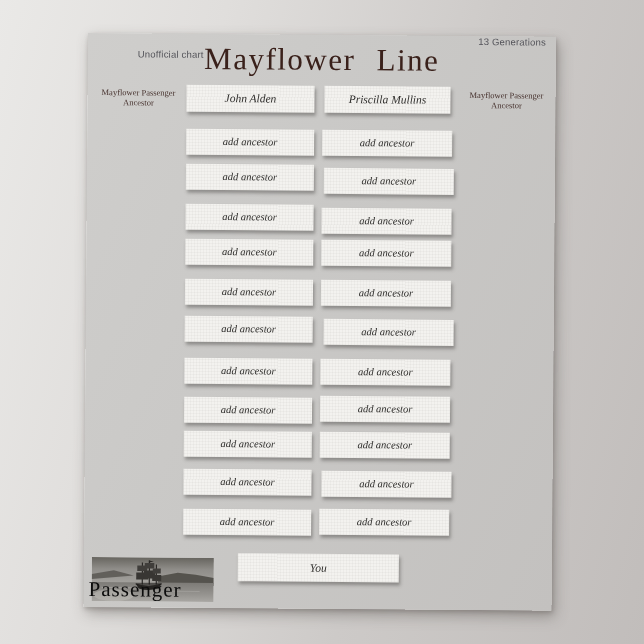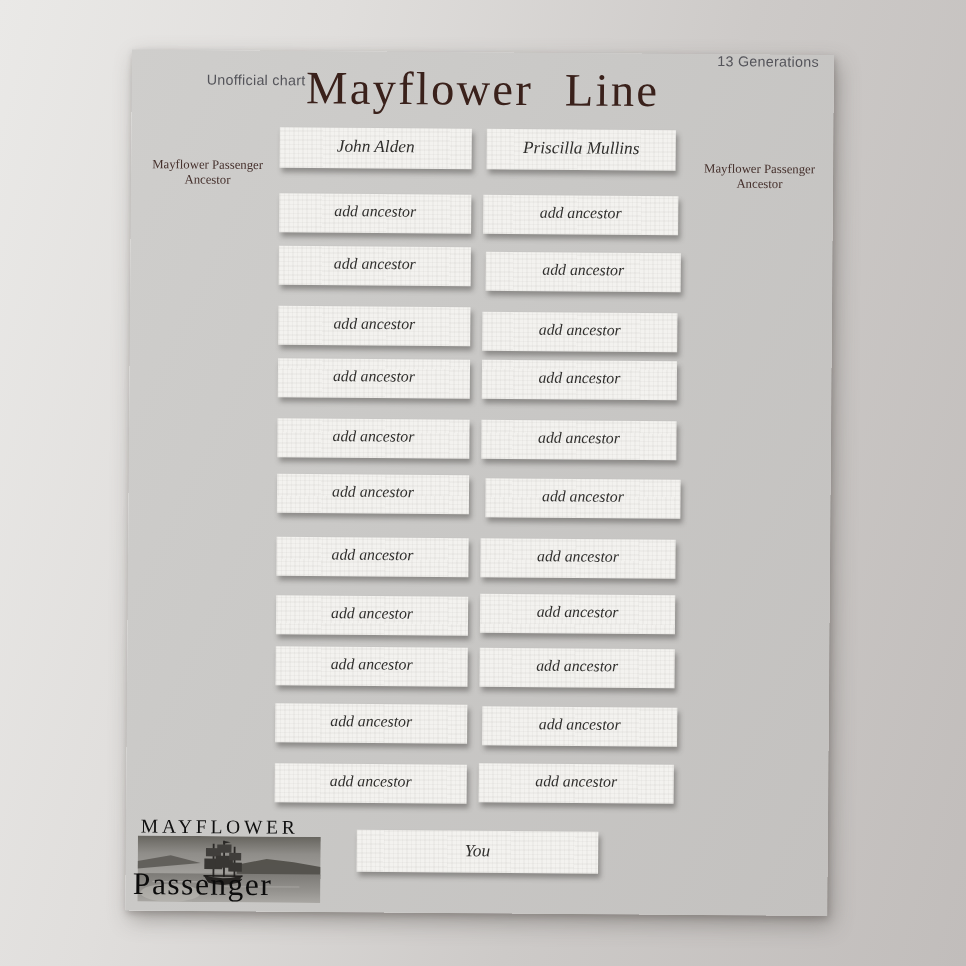--- a/index.html
+++ b/index.html
@@ -13,21 +13,21 @@
     box-shadow:3px 6px 14px rgba(96,90,86,.45),1px 2px 4px rgba(96,90,86,.35);}
 
   
   .note{position:absolute;font-family:"Liberation Sans",sans-serif;font-size:9.5px;
     color:#54545a;letter-spacing:.2px;}
   .note-left{left:17px;top:15px;margin-left:33px;}
   .note-right{top:0;right:10px;}
   .title{position:absolute;left:0;right:0;top:7px;text-align:center;
     font-size:31px;color:#3a211b;letter-spacing:1.5px;word-spacing:12px;font-weight:500;}
 
-  .side-label{position:absolute;top:71px;width:86px;text-align:center;
+  .side-label{position:absolute;top:54px;width:86px;text-align:center;
     font-size:8.5px;line-height:10px;color:#45302c;}
   .side-label.left{left:8px;}
   .side-label.right{left:376px;}
 
   
   .fbox{position:absolute;height:26px;line-height:26px;text-align:center;
     font-style:italic;font-size:10.5px;color:#2f2e2c;
     background-color:#f3f2ef;
     background-image:
       repeating-linear-gradient(0deg,rgba(120,115,110,.05) 0 1px,transparent 1px 3px),
@@ -138,21 +138,20 @@
     </div>
     <div class="grow">
       <div class="fbox col-l">add ancestor</div>
       <div class="fbox col-r">add ancestor</div>
     </div>
   </div>
 
   <div class="fbox you-box">You</div>
 
   <div class="logo">
-    <div class="word-top">MAYFLOWER</div>
     <svg class="ship" viewBox="0 0 122 44">
       <defs>
         <linearGradient id="sky" x1="0" y1="0" x2="0" y2="1">
           <stop offset="0" stop-color="#67655f"></stop>
           <stop offset="0.45" stop-color="#8f8d89"></stop>
           <stop offset="1" stop-color="#a3a19d"></stop>
         </linearGradient>
         <linearGradient id="water" x1="0" y1="0" x2="0" y2="1">
           <stop offset="0" stop-color="#7d7b77"></stop>
           <stop offset="0.6" stop-color="#95938f"></stop>

